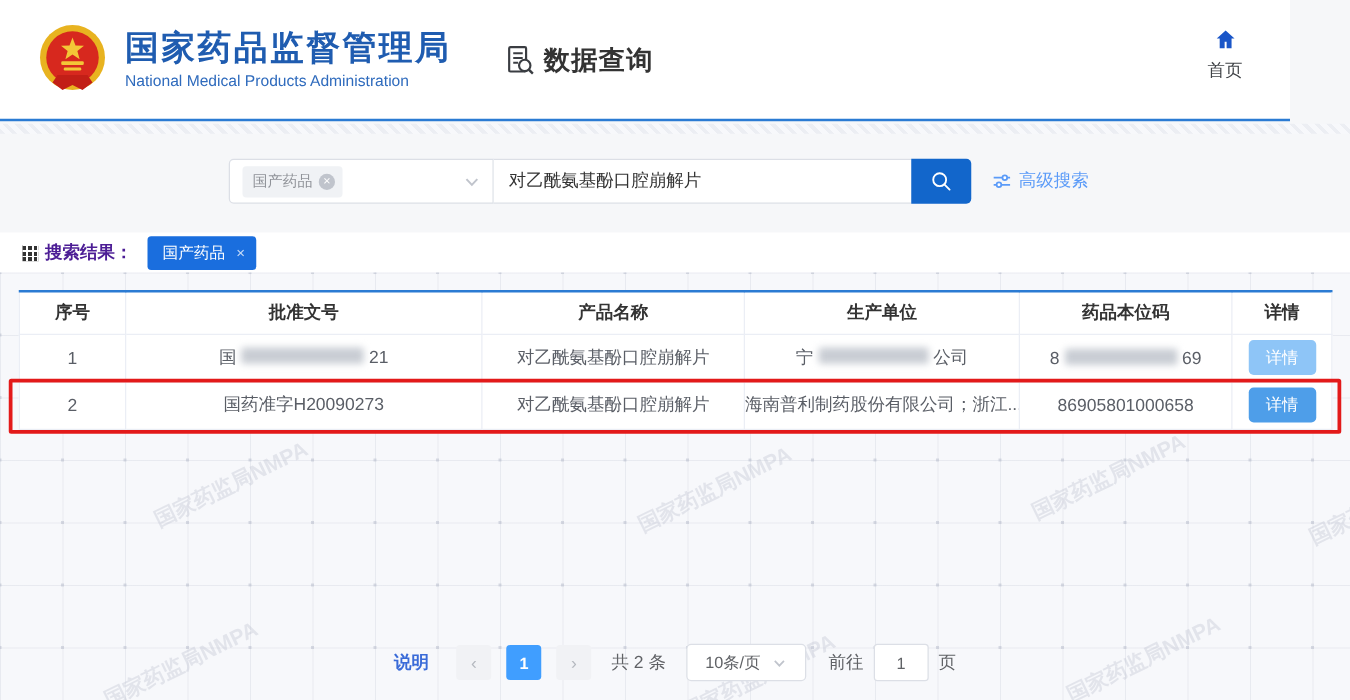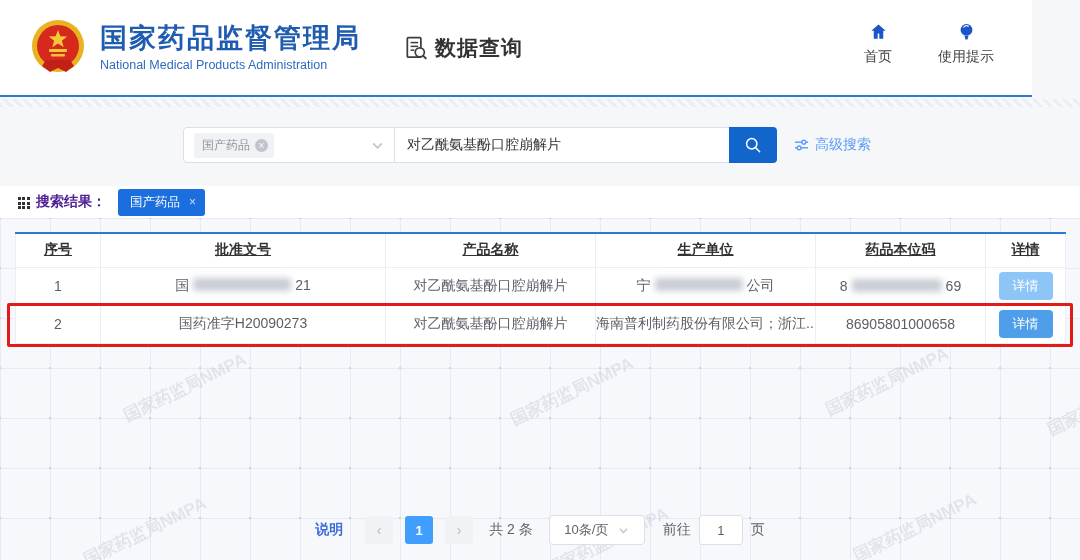--- a/index.html
+++ b/index.html
@@ -60,21 +60,21 @@
   .wm { position:absolute; color:#b9bdcc; opacity:.33; font-size:17px; font-weight:600;
         transform:rotate(-26deg); white-space:nowrap; pointer-events:none; }
 
   
   .table-wrap { position:absolute; top:14px; left:15px; width:1050px; }
   table { width:1050px; border-collapse:collapse; table-layout:fixed; background:#fff;
           border-top:2px solid #2b7bd3; }
   th, td { border-bottom:1px solid #ebeef5; border-right:1px solid #ebeef5; text-align:center;
            white-space:nowrap; overflow:hidden; }
   th:first-child, td:first-child { border-left:1px solid #ebeef5; }
-  th { height:34px; font-size:14px; font-weight:bold; color:#333; background:#fff;text-decoration:underline; }
+  th { height:34px; font-size:14px; font-weight:bold; color:#333; background:#fff; }
   td { height:38px; font-size:14px; color:#5a5e66; }
   .col-idx{width:85px} .col-app{width:285px} .col-prod{width:210px}
   .col-manu{width:220px} .col-code{width:170px} .col-det{width:80px}
   .btn-detail { border:none; border-radius:4px; color:#fff; font-size:13px; padding:5px 14px; cursor:pointer; }
   .btn-detail.light { background:#8ec5f7; }
   .btn-detail.strong { background:#4e9ee9; }
   .censor { display:inline-block; height:13px; border-radius:2px; background:#c9cdd4;
             filter:blur(3px); vertical-align:-1px; margin:0 4px; }
   .red-box { position:absolute; left:-8px; right:-8px; top:71px; height:44px;
              border:3px solid #e31a1a; border-radius:2px; pointer-events:none; }
@@ -126,28 +126,20 @@
         <line x1="18.6" y1="19.2" x2="21.5" y2="22" stroke="#3a3d42" stroke-width="1.8"></line>
       </svg>
       <span class="app-title-text">数据查询</span>
     </div>
     <div class="nav">
       <div class="nav-item">
         <svg width="19" height="19" viewBox="0 0 24 24">
           <path d="M12 3l9 8.2h-3V21h-5v-6.5h-2V21H6v-9.8H3z" fill="#1a56c8"></path>
         </svg>
         <span class="lbl">首页</span>
-      </div>
-      <div class="nav-item">
-        <svg width="19" height="19" viewBox="0 0 24 24">
-          <circle cx="12" cy="10" r="7.5" fill="#1a56c8"></circle>
-          <path d="M9.5 17.5h5l-1.2 4.5h-2.6z" fill="#1a56c8"></path>
-          <path d="M8.5 6.5c1.5-1.8 4-2.3 6-1.2" stroke="#fff" stroke-width="1.4" fill="none" stroke-linecap="round"></path>
-        </svg>
-        <span class="lbl">使用提示</span>
       </div>
     </div>
   </div>
   <div class="hatch"></div>
 
   <div class="search-row">
     <div class="cat-select">
       <span class="cat-tag">
         <span>国产药品</span>
         <span class="tag-close-circle">×</span>

